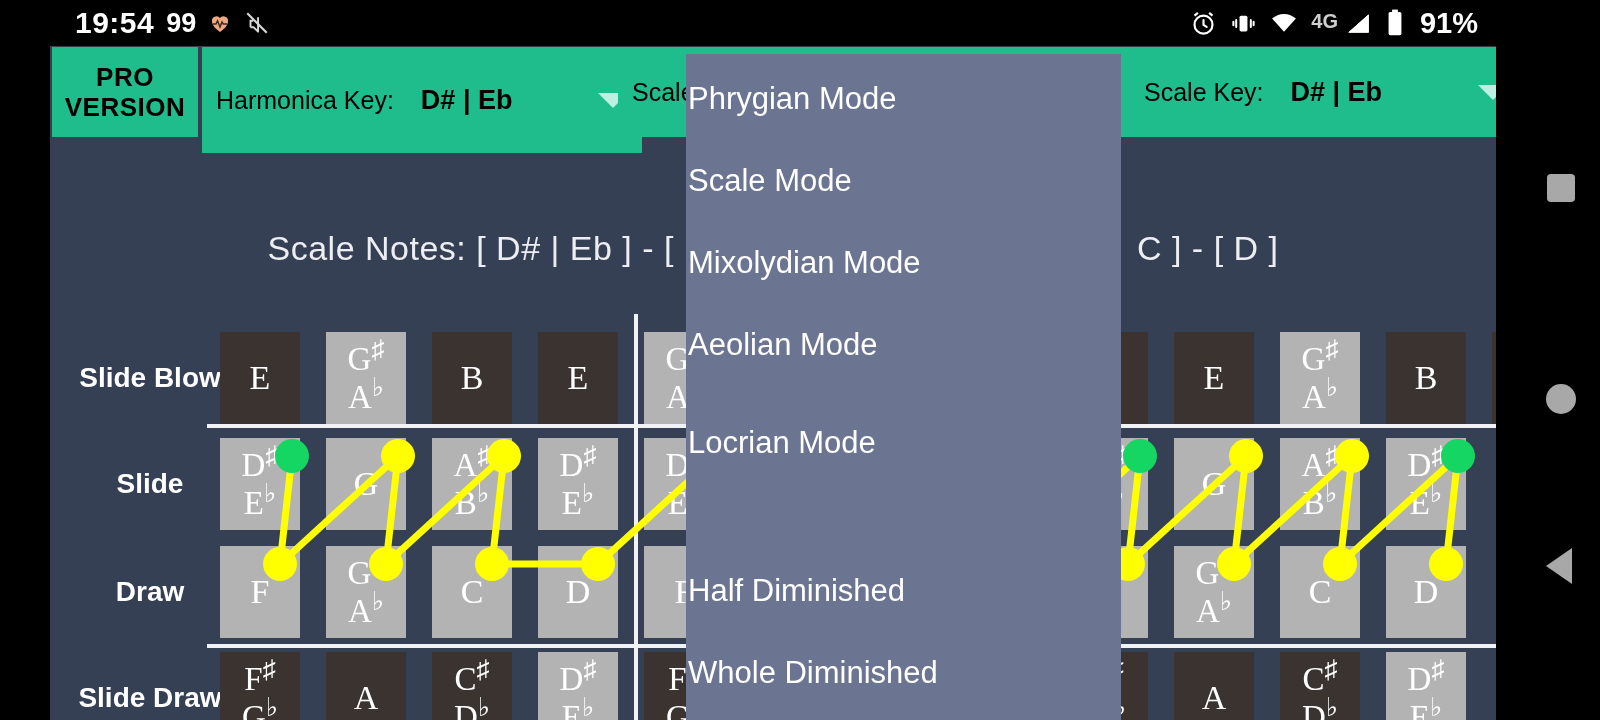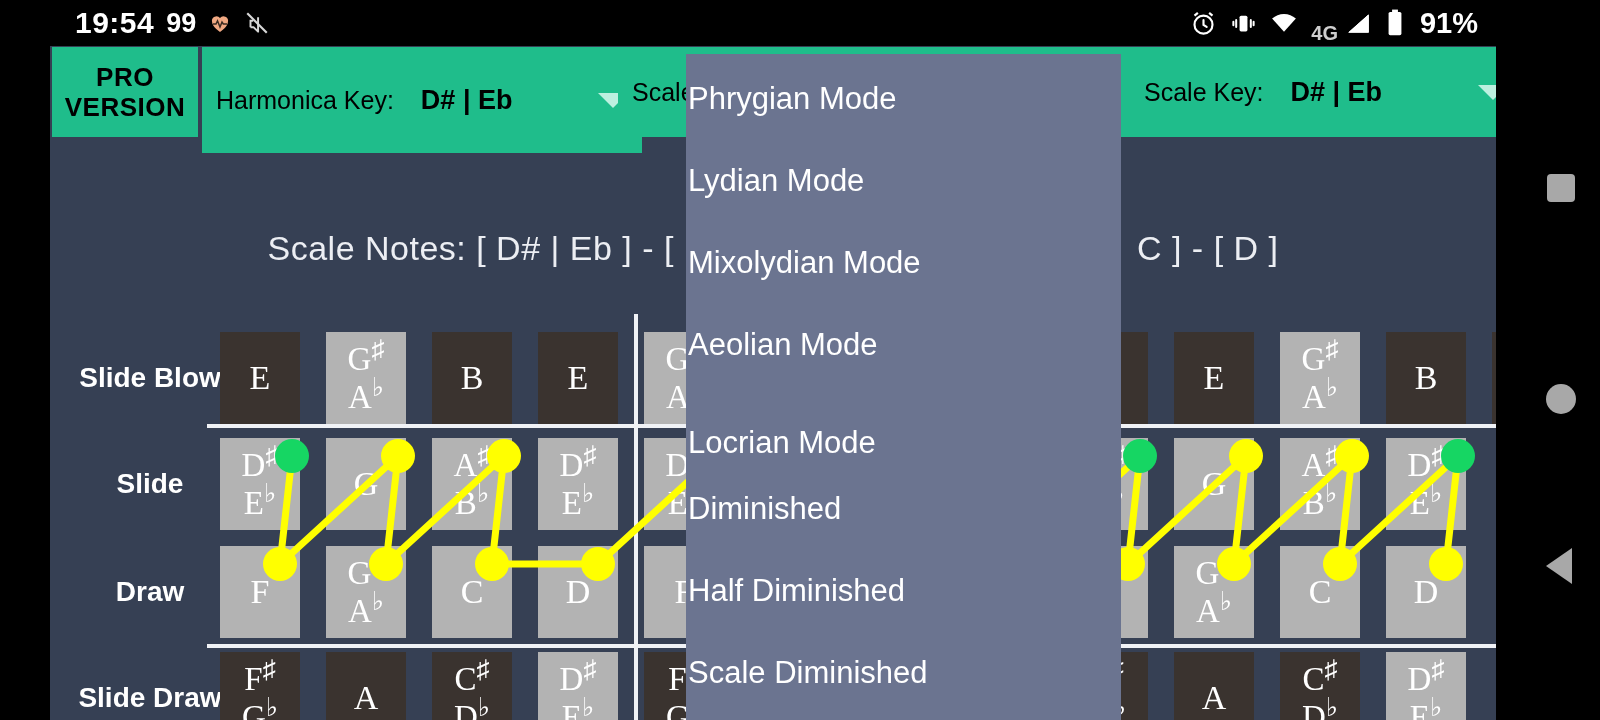--- a/index.html
+++ b/index.html
@@ -95,21 +95,21 @@
         <svg width="27" height="27" viewBox="0 0 24 24">
             <rect x="8.5" y="5" width="7" height="14" rx="1.4" fill="#fff"></rect>
             <path d="M5.5 9v6M3 10.5v3M18.5 9v6M21 10.5v3" stroke="#fff" stroke-width="1.8" stroke-linecap="round"></path>
           </svg>
       </span>
       <span class="ico">
         <svg width="28" height="28" viewBox="0 0 24 24">
             <path d="M12 19.5L1.8 8.2A15 15 0 0 1 22.2 8.2z" fill="#fff"></path>
           </svg>
       </span>
-      <span style="color:#cfcfcf;font-size:20px;font-weight:bold;align-self:flex-start;margin-top:16px;">4G</span>
+      <span style="color:#cfcfcf;font-size:20px;font-weight:bold;align-self:flex-start;margin-top:4px;">4G</span>
       <span class="ico" style="margin-left:-6px;">
         <svg width="27" height="27" viewBox="0 0 24 24">
             <path d="M21 20H3L21 4z" fill="#fff"></path>
             <path d="M21 20H3L21 4z" fill="#fff"></path>
             <path d="M3 20L21 4v16z" fill="#fff"></path>
           </svg>
       </span>
       <span class="ico">
         <svg width="20" height="28" viewBox="0 0 14 24">
             <rect x="4.5" y="0.5" width="5" height="2.2" fill="#fff"></rect>
@@ -364,36 +364,33 @@
         <circle cx="1290" cy="250" r="17" fill="#ffff00"></circle>
         <circle cx="1408" cy="142" r="17" fill="#16d663"></circle>
         <circle cx="1396" cy="250" r="17" fill="#ffff00"></circle>
       </svg>
 
     <div class="dropdown" id="dropdown">
         <div class="dd-item" style="top: 4px;">
           <span>Phrygian Mode</span>
         </div>
         <div class="dd-item" style="top: 86px;">
-          <span>Lydian Mode</span>
+          <span>Scale Mode</span>
         </div>
         <div class="dd-item" style="top: 168px;">
           <span>Mixolydian Mode</span>
         </div>
         <div class="dd-item" style="top: 250px;">
           <span>Aeolian Mode</span>
         </div>
         <div class="dd-item" style="top: 348px;">
           <span>Locrian Mode</span>
         </div>
-        <div class="dd-item" style="top: 414px;">
-          <span>Diminished</span>
-        </div>
         <div class="dd-item" style="top: 496px;">
           <span>Half Diminished</span>
         </div>
         <div class="dd-item" style="top: 578px;">
-          <span>Scale Diminished</span>
+          <span>Whole Diminished</span>
         </div>
       </div>
 
   </div>
 </div>
 
 </body></html>

